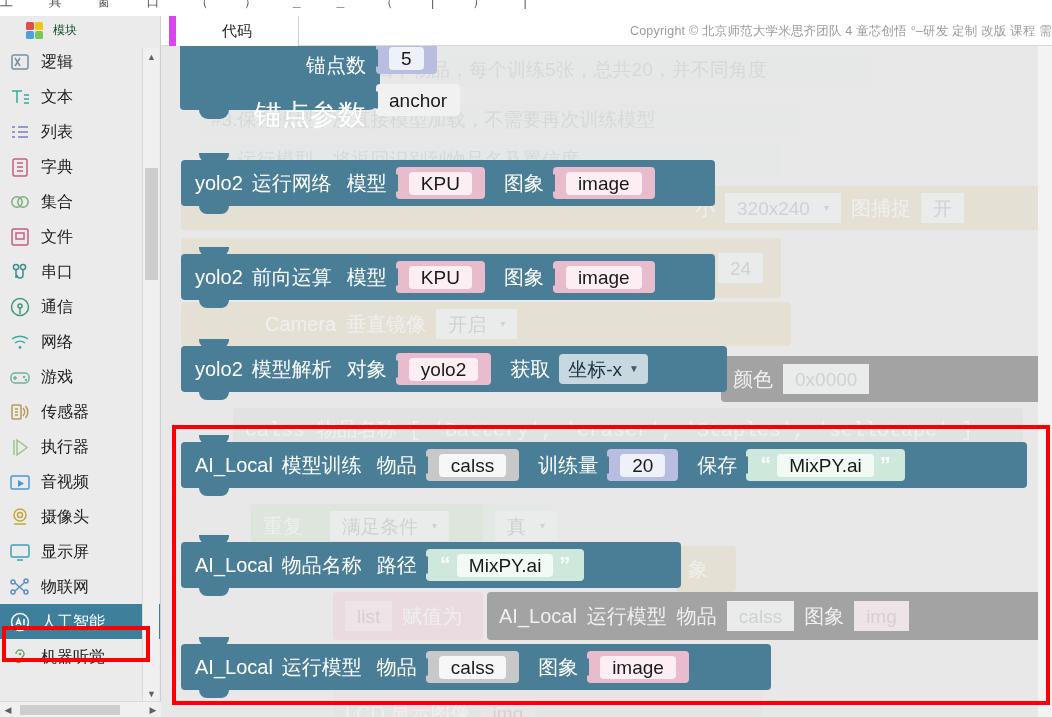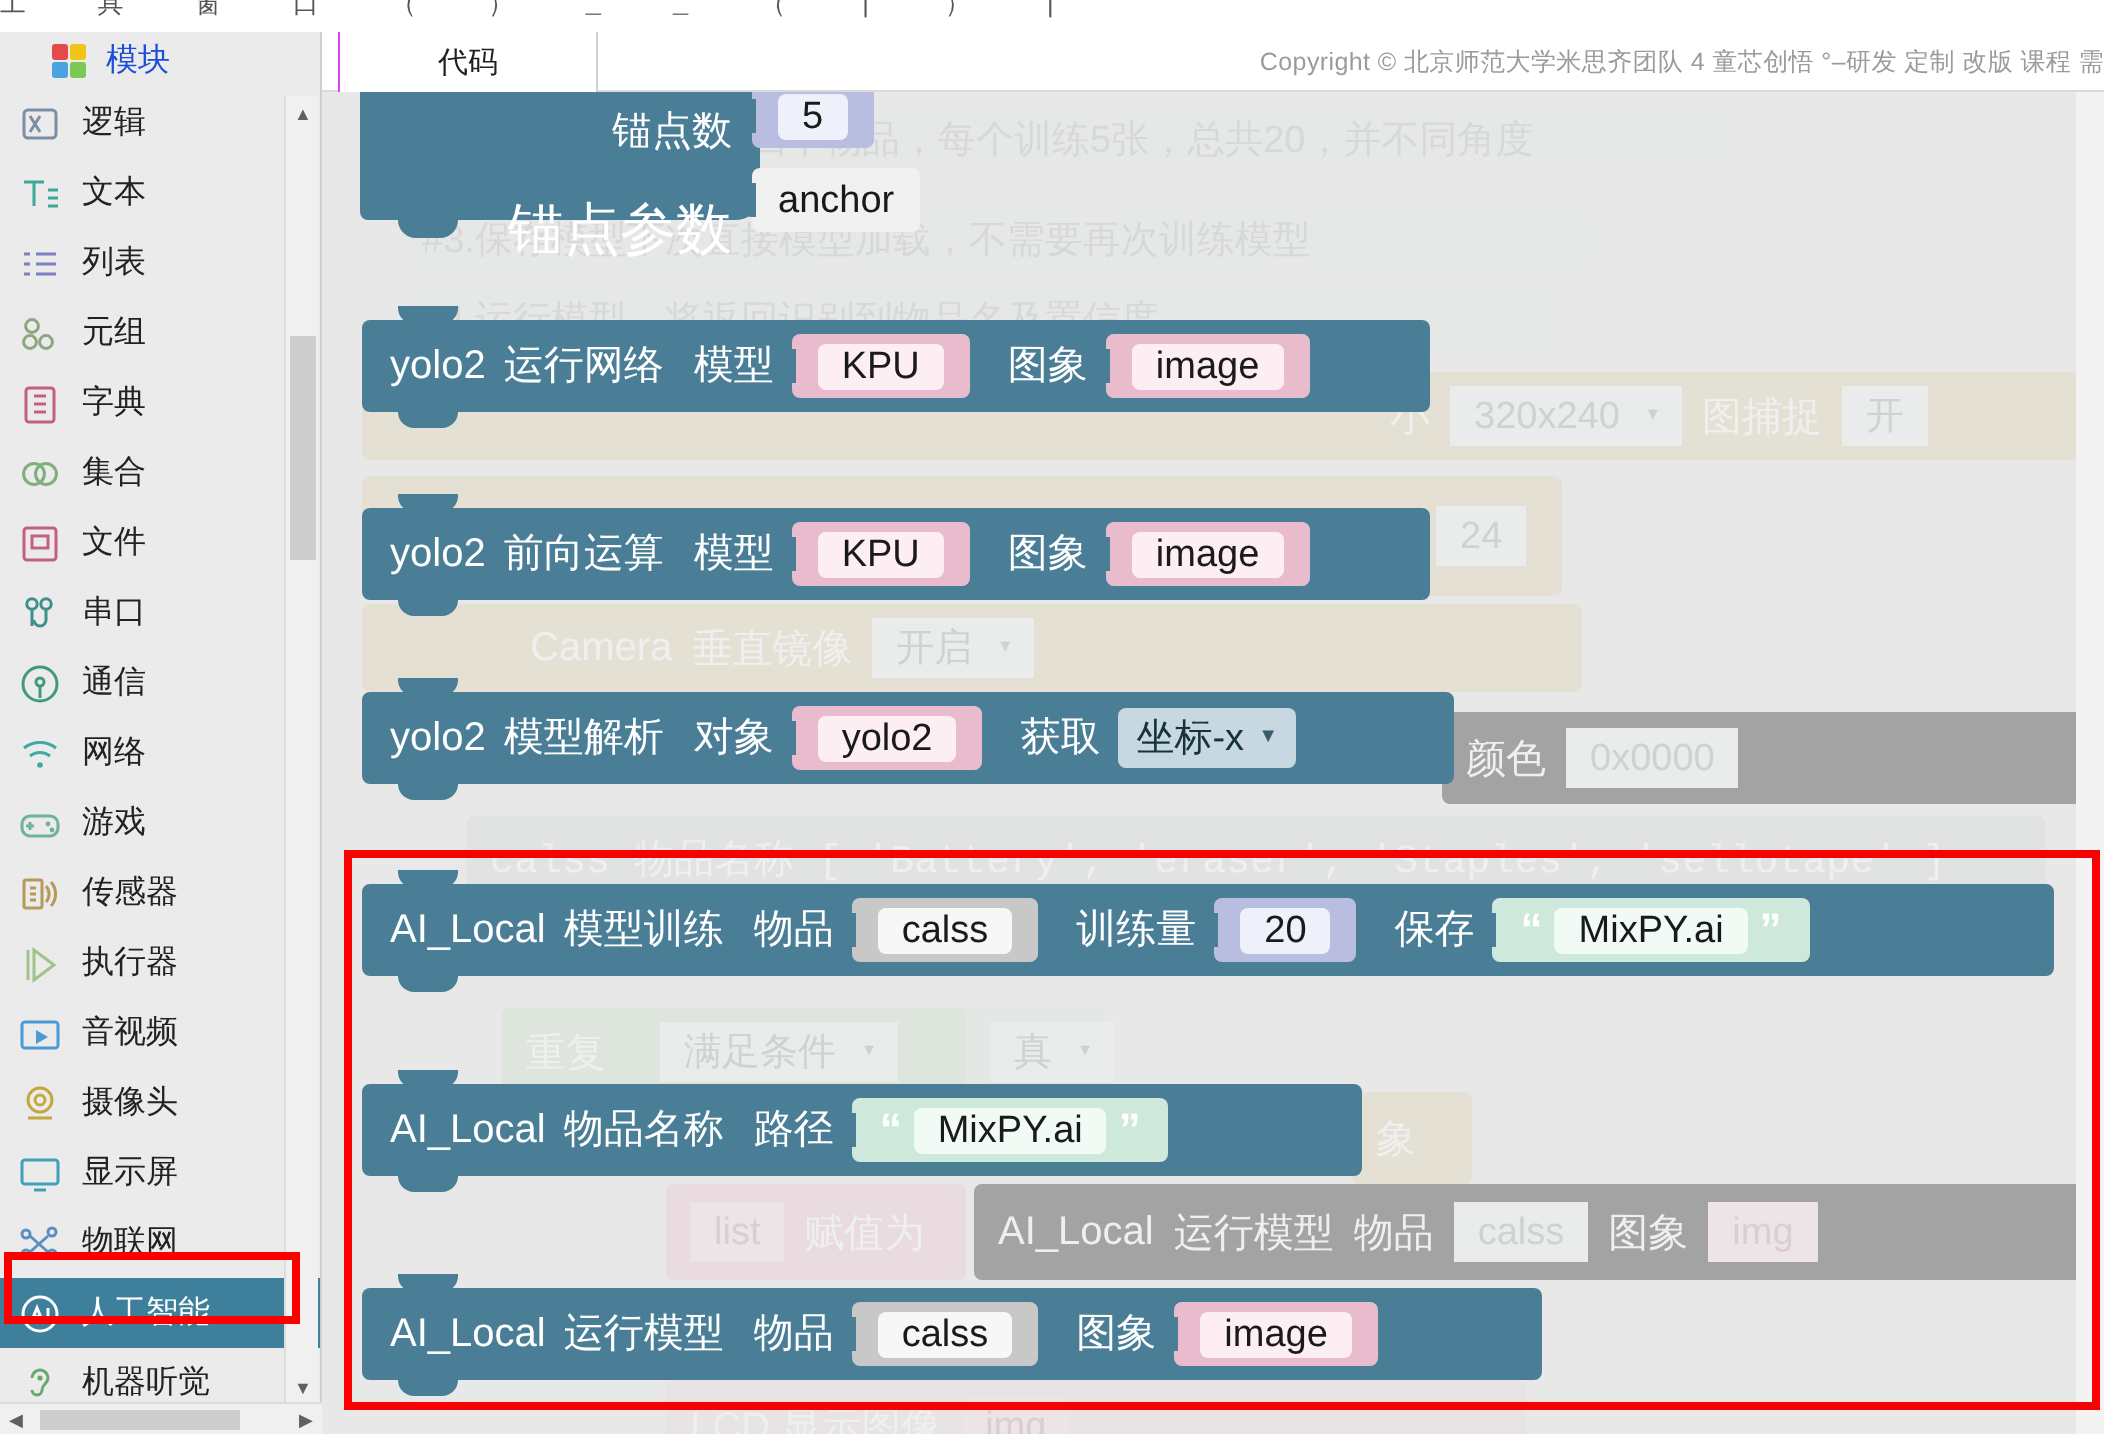--- a/index.html
+++ b/index.html
@@ -26,21 +26,21 @@
 
   
   .sidebar {
     position:absolute; left:0; top:16px; width:161px; height:685px;
     background:#ebebeb; border-right:1px solid #cfcfcf;
   }
   .side-head {
     height:28px; display:flex; align-items:center; gap:7px;
     padding-left:22px; background:#ebebeb;
   }
-  .side-head .lbl { font-size:16px; color:#1d4ed8; }
+  .side-head .lbl { font-size:12px; color:#14532d; }
   .side-list { position:relative; }
   .side-item {
     height:35px; display:flex; align-items:center; gap:9px;
     padding-left:8px; font-size:16px; color:#222; cursor:default;
   }
   .side-item .txt { line-height:1; }
   .side-item.active { background:#3e7f9b; color:#fff; }
   .side-item.active .txt { color:#ffffff; }
   .side-ico { width:24px; height:24px; flex:0 0 24px; display:flex; align-items:center; justify-content:center; }
   .side-ico svg { display:block; }
@@ -81,21 +81,21 @@
   
   .tabbar {
     position:absolute; left:161px; top:16px; width:891px; height:30px;
     background:#ffffff; border-bottom:1px solid #d9d9d9;
   }
   .tab {
     position:absolute; left:8px; top:0; width:130px; height:30px;
     display:flex; align-items:center; justify-content:center;
     font-size:15px; color:#1f1f1f;
     background:#ffffff;
-    border-left:1px solid #d946ef; border-right:1px solid #d2d2d2;
+    border-left:7px solid #d946ef; border-right:1px solid #d2d2d2;
   }
   .copyright {
     position:absolute; right:0; top:7px;
     font-size:12.5px; color:#9b9b9b; white-space:nowrap;
     letter-spacing:.2px;
   }
 
   
   .workspace {
     position:absolute; left:161px; top:46px; width:891px; height:671px;
@@ -251,30 +251,20 @@
             <svg width="22" height="22" viewBox="0 0 22 22">
               <path d="M3 6h3M3 11h3M3 16h3" fill="none" stroke="#7b7fc4" stroke-width="1.5"></path>
               <path d="M9 6h10M9 11h10M9 16h10" fill="none" stroke="#7b7fc4" stroke-width="1.5"></path>
             </svg>
           </span>
           <span class="txt">列表</span>
         </div>
         <div class="side-item">
           <span class="side-ico">
             <svg width="22" height="22" viewBox="0 0 22 22">
-              <circle cx="7" cy="7" r="3.2" fill="none" stroke="#8aa87b" stroke-width="1.5"></circle>
-              <circle cx="6" cy="15" r="3.2" fill="none" stroke="#8aa87b" stroke-width="1.5"></circle>
-              <circle cx="14" cy="15" r="3.2" fill="none" stroke="#8aa87b" stroke-width="1.5"></circle>
-            </svg>
-          </span>
-          <span class="txt">元组</span>
-        </div>
-        <div class="side-item">
-          <span class="side-ico">
-            <svg width="22" height="22" viewBox="0 0 22 22">
               <rect x="4" y="3" width="14" height="17" rx="1.5" fill="none" stroke="#c4607f" stroke-width="1.5"></rect>
               <path d="M8 7h6M8 11h6M8 15h6" fill="none" stroke="#c4607f" stroke-width="1.5"></path>
             </svg>
           </span>
           <span class="txt">字典</span>
         </div>
         <div class="side-item">
           <span class="side-ico">
             <svg width="22" height="22" viewBox="0 0 22 22">
               <circle cx="8" cy="11" r="5.2" fill="none" stroke="#7fb07a" stroke-width="1.5"></circle>

